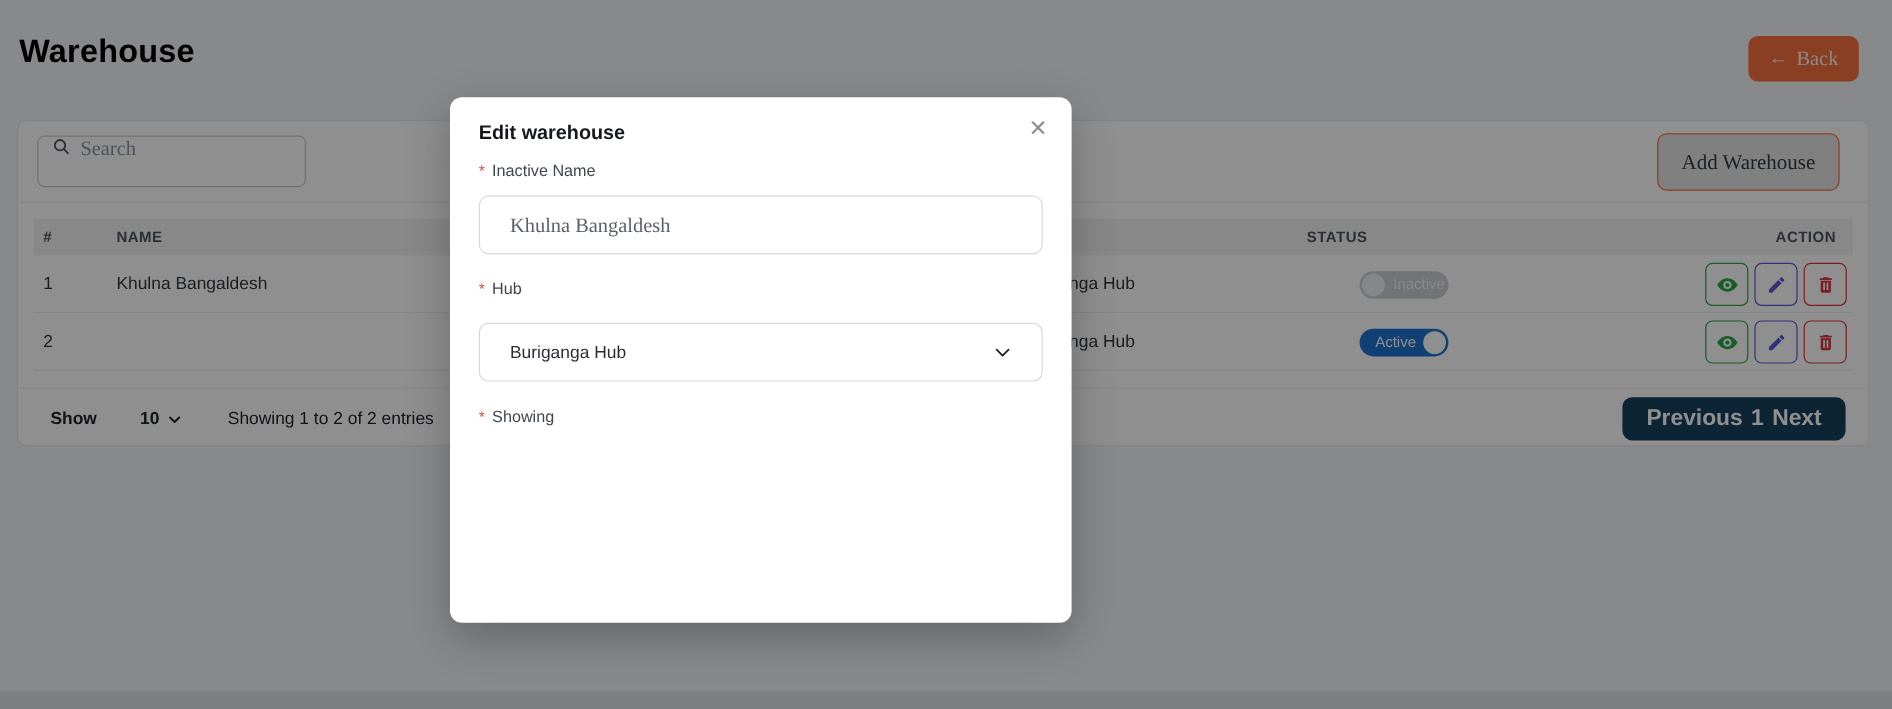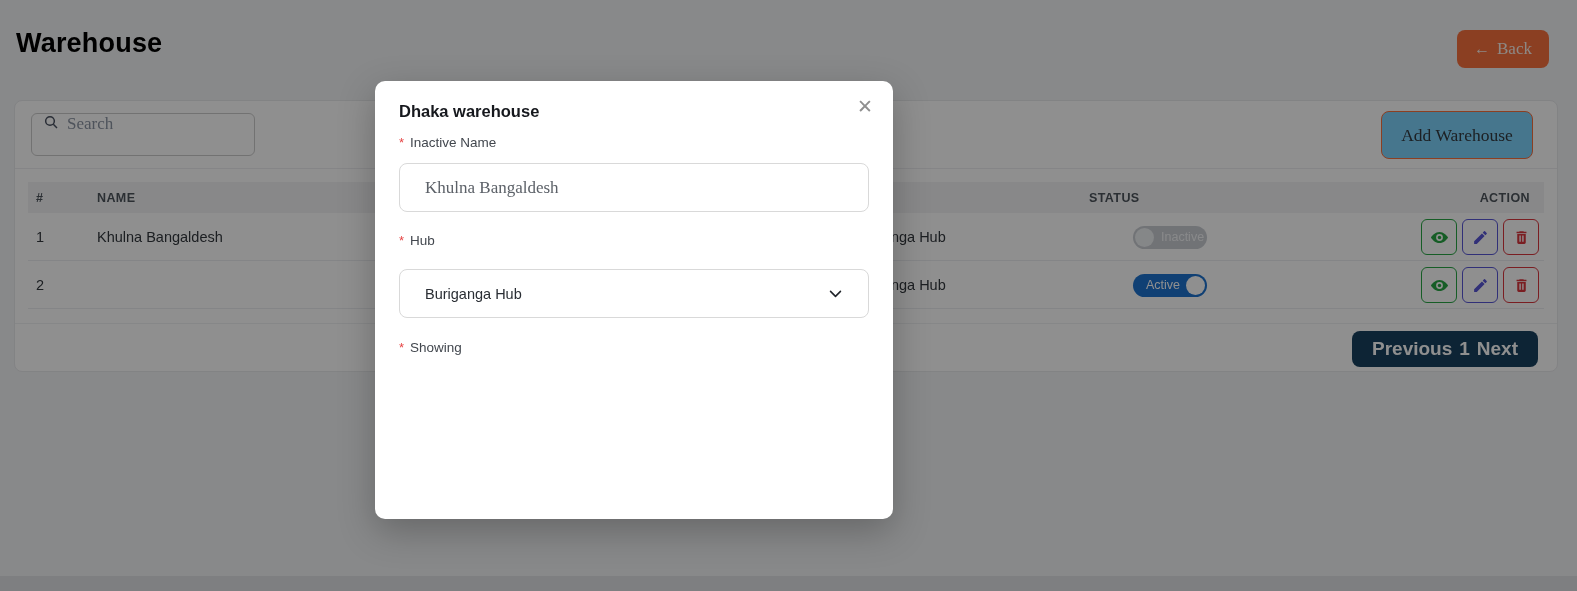--- a/index.html
+++ b/index.html
@@ -13,21 +13,21 @@
   .back-btn .arrow { font-family:"Liberation Sans", sans-serif; font-size:16px; }
 
   
   .panel { position:absolute; left:14px; top:100px; width:1544px; height:272px; background:#ffffff; border:1px solid #e8e9ec; border-radius:8px; }
   .toolbar { position:absolute; left:0; top:0; right:0; height:68px; border-bottom:1px solid #ededf0; }
   .search-box { position:absolute; left:16px; top:12px; width:224px; height:43px; border:1px solid #cccccc; border-radius:6px; background:#fff;
                 display:flex; align-items:flex-start; padding:0 11px; gap:8px; }
   .search-box svg { flex:0 0 auto; }
   .search-box input { border:none; outline:none; width:100%; font-family:"Liberation Serif", serif; font-size:17px; color:#4a5160; background:transparent; }
   .search-box input::placeholder { color:#8b94a3; }
-  .add-btn { position:absolute; left:1366px; top:10px; width:152px; height:48px; background:#7dd3fc; border:1.5px solid #f8703e; border-radius:8px;
+  .add-btn { position:absolute; left:1366px; top:10px; width:152px; height:48px; background:#e5e5e5; border:1.5px solid #f8703e; border-radius:8px;
              font-family:"Liberation Serif", serif; font-size:17.5px; color:#343a40; cursor:pointer; }
 
   
   .thead { position:absolute; left:13px; right:13px; top:81px; height:31px; background:#f2f3f5; }
   .thead .th { position:absolute; top:0; height:31px; display:flex; align-items:center; font-size:12.5px; font-weight:700; color:#4d545c; letter-spacing:.4px; }
   .th-index  { left:8px; }
   .th-name   { left:69px; }
   .th-hub    { left:821px; }
   .th-status { left:1061px; }
   .th-action { right:14px; }
@@ -167,34 +167,44 @@
       </div>
       <div class="abtn abtn-del">
         <svg width="17" height="17" viewBox="0 0 24 24" fill="#d9363e">
           <path d="M6 19c0 1.1.9 2 2 2h8c1.1 0 2-.9 2-2V7H6v12zM9 9h2v9H9V9zm4 0h2v9h-2V9zM19 4h-3.5l-1-1h-5l-1 1H5v2h14V4z"></path>
         </svg>
       </div>
     </div>
   </div>
 
   <div class="cfooter">
+    <div class="cfooter-left">
+      <span class="show-label">Show</span>
+      <div class="page-size">
+        <span>10</span>
+        <svg width="13" height="13" viewBox="0 0 24 24" fill="none" stroke="#212529" stroke-width="3" stroke-linecap="round" stroke-linejoin="round">
+            <polyline points="5 9 12 16 19 9"></polyline>
+          </svg>
+      </div>
+      <span class="summary">Showing 1 to 2 of 2 entries</span>
+    </div>
     <div class="pagination">
       <span class="pitem">Previous</span>
       <span class="pitem">1</span>
       <span class="pitem">Next</span>
     </div>
   </div>
 </div>
 
 <div class="bottom-strip"></div>
 
 <div class="overlay"></div>
 
 <div class="modal">
-  <div class="modal-title">Dhaka warehouse</div>
+  <div class="modal-title">Edit warehouse</div>
   <button class="modal-close">✕</button>
 
   <div class="field-label lab-1">
     <span class="req">*</span>
     <span>Inactive Name</span>
   </div>
   <input class="m-input in-1" type="text" value="Khulna Bangaldesh" style="">
 
   <div class="field-label lab-2">
     <span class="req">*</span>

